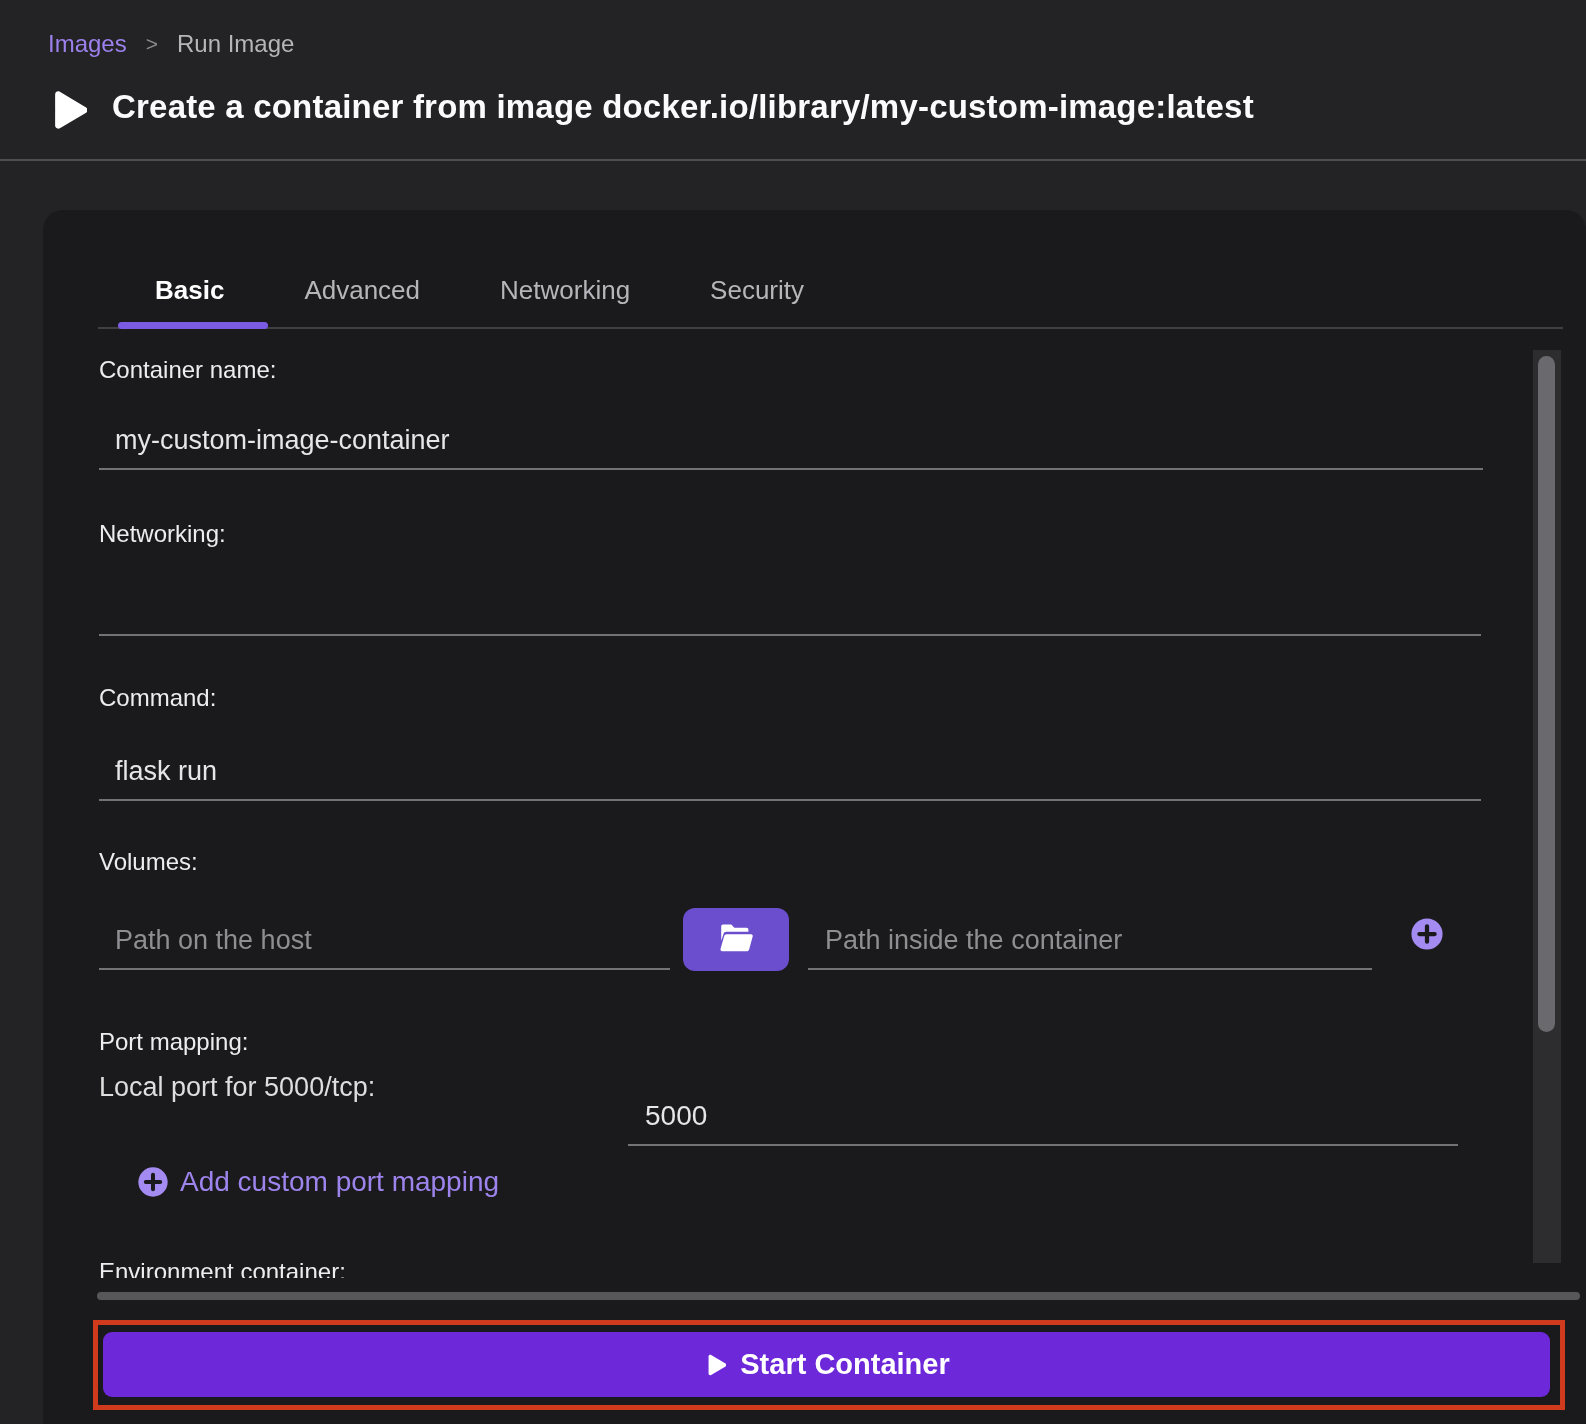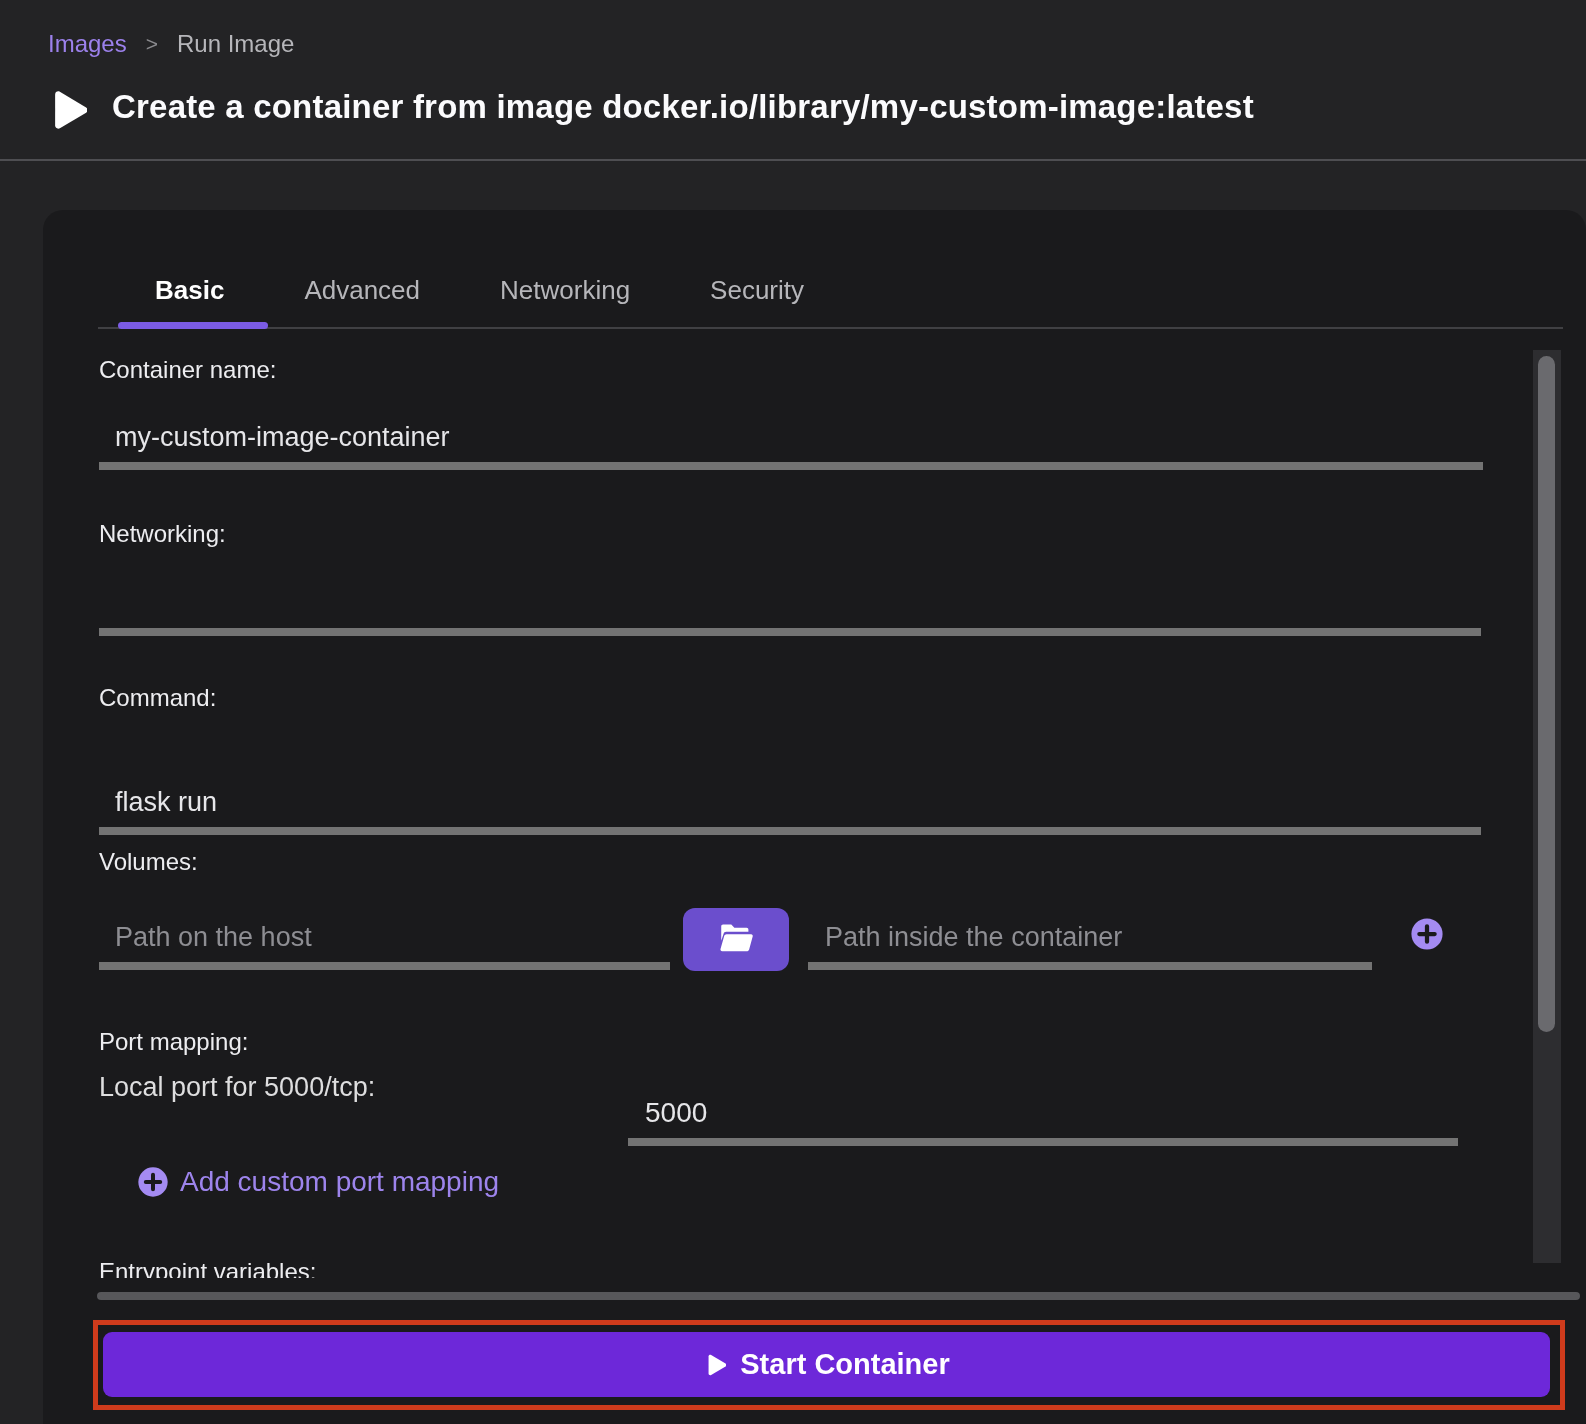--- a/index.html
+++ b/index.html
@@ -40,21 +40,21 @@
   .tab-active-bar { position: absolute; left: 75px; top: 112px; width: 150px; height: 7px; border-radius: 3.5px; background: #7b5be4; }
 
   
   .form-area { position: absolute; left: 0; top: 120px; width: 1520px; height: 948px; overflow: hidden; }
 
   .f-label { position: absolute; font-size: 24px; font-weight: 400; color: #ededf0; white-space: nowrap; }
   .f-label.regular { font-weight: 400; font-size: 27px; color: #dededf; }
 
   .f-input {
     position: absolute; height: 52px; background: transparent; border: none; outline: none;
-    border-bottom: 8px solid #737373; color: #e6e6e9; font-size: 27px;
+    border-bottom: 2px solid #737373; color: #e6e6e9; font-size: 27px;
     font-family: "Liberation Sans", sans-serif; padding: 0 0 6px 16px;
   }
   .f-input::placeholder { color: #8e8e93; opacity: 1; }
 
   .browse-btn {
     position: absolute; left: 640px; top: 578px; width: 106px; height: 63px;
     background: #6b4ecd; border: none; border-radius: 12px; cursor: pointer;
     display: flex; align-items: center; justify-content: center;
   }
   .icon-btn-plain { position: absolute; width: 34px; height: 34px; padding: 0; border: none; background: transparent; cursor: pointer; }
@@ -113,21 +113,21 @@
 
     <div class="form-area">
 
       <label class="f-label" style="left:56px; top:26px;">Container name:</label>
       <input class="f-input" style="left: 56px; top: 88px; width: 1384px;" type="text" value="my-custom-image-container">
 
       <label class="f-label" style="left:56px; top:190px;">Networking:</label>
       <input class="f-input" style="left: 56px; top: 254px; width: 1382px;" type="text" value="">
 
       <label class="f-label" style="left:56px; top:354px;">Command:</label>
-      <input class="f-input" style="left: 56px; top: 419px; width: 1382px; margin-top: 34px;" type="text" value="flask run">
+      <input class="f-input" style="left: 56px; top: 419px; width: 1382px;" type="text" value="flask run">
 
       <label class="f-label" style="left:56px; top:518px;">Volumes:</label>
 
       <input class="f-input" style="left: 56px; top: 588px; width: 571px;" type="text" placeholder="Path on the host">
 
       <button class="browse-btn">
         <span>
           <svg width="36" height="31" viewBox="0 0 24 21">
             <path d="M2 16.5V2.2C2 1.5 2.5 1 3.2 1h5.6l2.1 2.3h8.3c.7 0 1.2.5 1.2 1.2V6H5.3c-.8 0-1.5.5-1.7 1.2L2 12z" fill="#ffffff"></path>
             <path d="M5.6 7.6h16.6c.8 0 1.4.8 1.1 1.6l-2.4 8.7c-.2.7-.9 1.2-1.6 1.2H2.6c-.8 0-1.3-.8-1.1-1.5l2.5-8.8c.2-.7.9-1.2 1.6-1.2z" fill="#ffffff"></path>
@@ -155,21 +155,21 @@
         <span>
           <svg width="32" height="32" viewBox="0 0 24 24" style="display:block;">
             <circle cx="12" cy="12" r="11" fill="#a48bf2"></circle>
             <path d="M12 6.6v10.8M6.6 12h10.8" stroke="#1a1a1c" stroke-width="3" stroke-linecap="round"></path>
           </svg>
         </span>
         <span class="link-text">Add custom port mapping</span>
       </div>
 
       <div class="env-clip">
-        <label class="f-label" style="position:static;">Entrypoint variables:</label>
+        <label class="f-label" style="position:static;">Environment container:</label>
       </div>
 
     </div>
 
     <div class="v-track">
       <div class="v-thumb"></div>
     </div>
 
     <div class="h-bar"></div>
 

